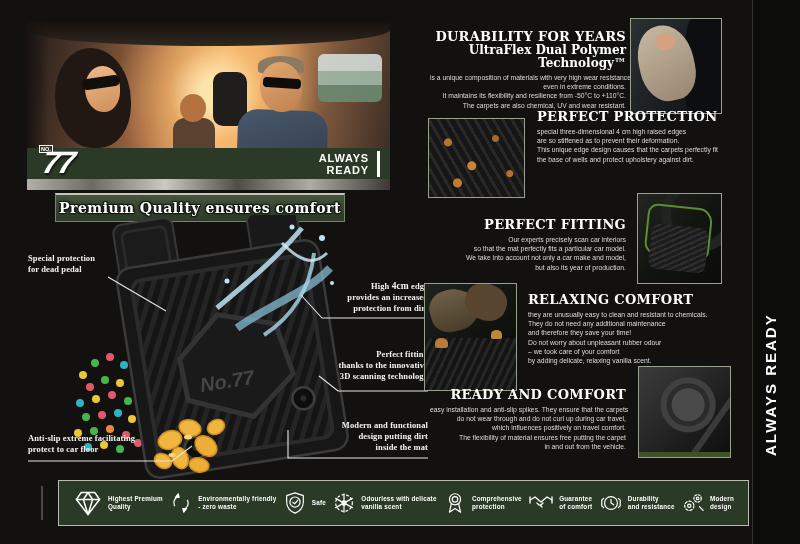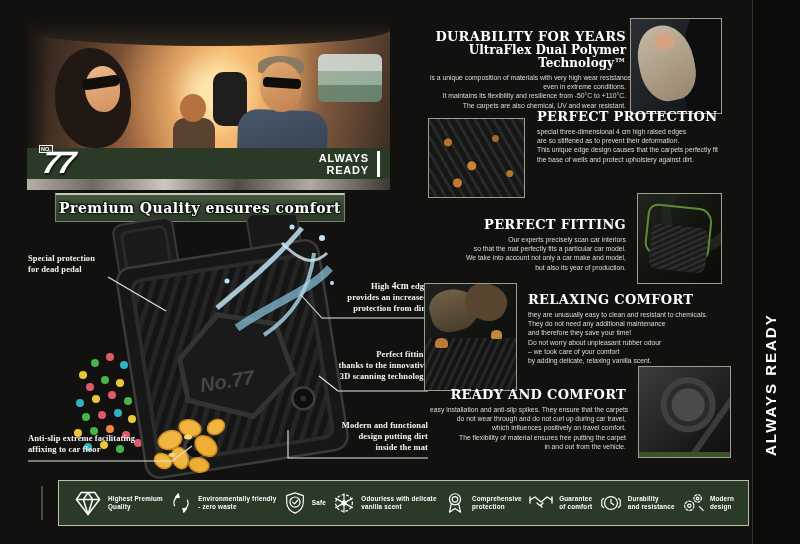--- a/index.html
+++ b/index.html
@@ -234,21 +234,21 @@
     <div>provides an increased</div>
     <div>protection from dirt</div>
   </div>
   <div class="ann ann-fit ar">
     <div>Perfect fitting</div>
     <div>thanks to the innovative</div>
     <div>3D scanning technology</div>
   </div>
   <div class="ann ann-spikes">
     <div>Anti-slip extreme facilitating</div>
-    <div>affixing to car floor</div>
+    <div>protect to car floor</div>
   </div>
   <div class="ann ann-modern ar">
     <div>Modern and functional</div>
     <div>design putting dirt</div>
     <div>inside the mat</div>
   </div>
 
   <div class="sec sec1">
     <div class="sec-title">DURABILITY FOR YEARS</div>
     <div class="sec-sub">UltraFlex Dual Polymer Technology™</div>

